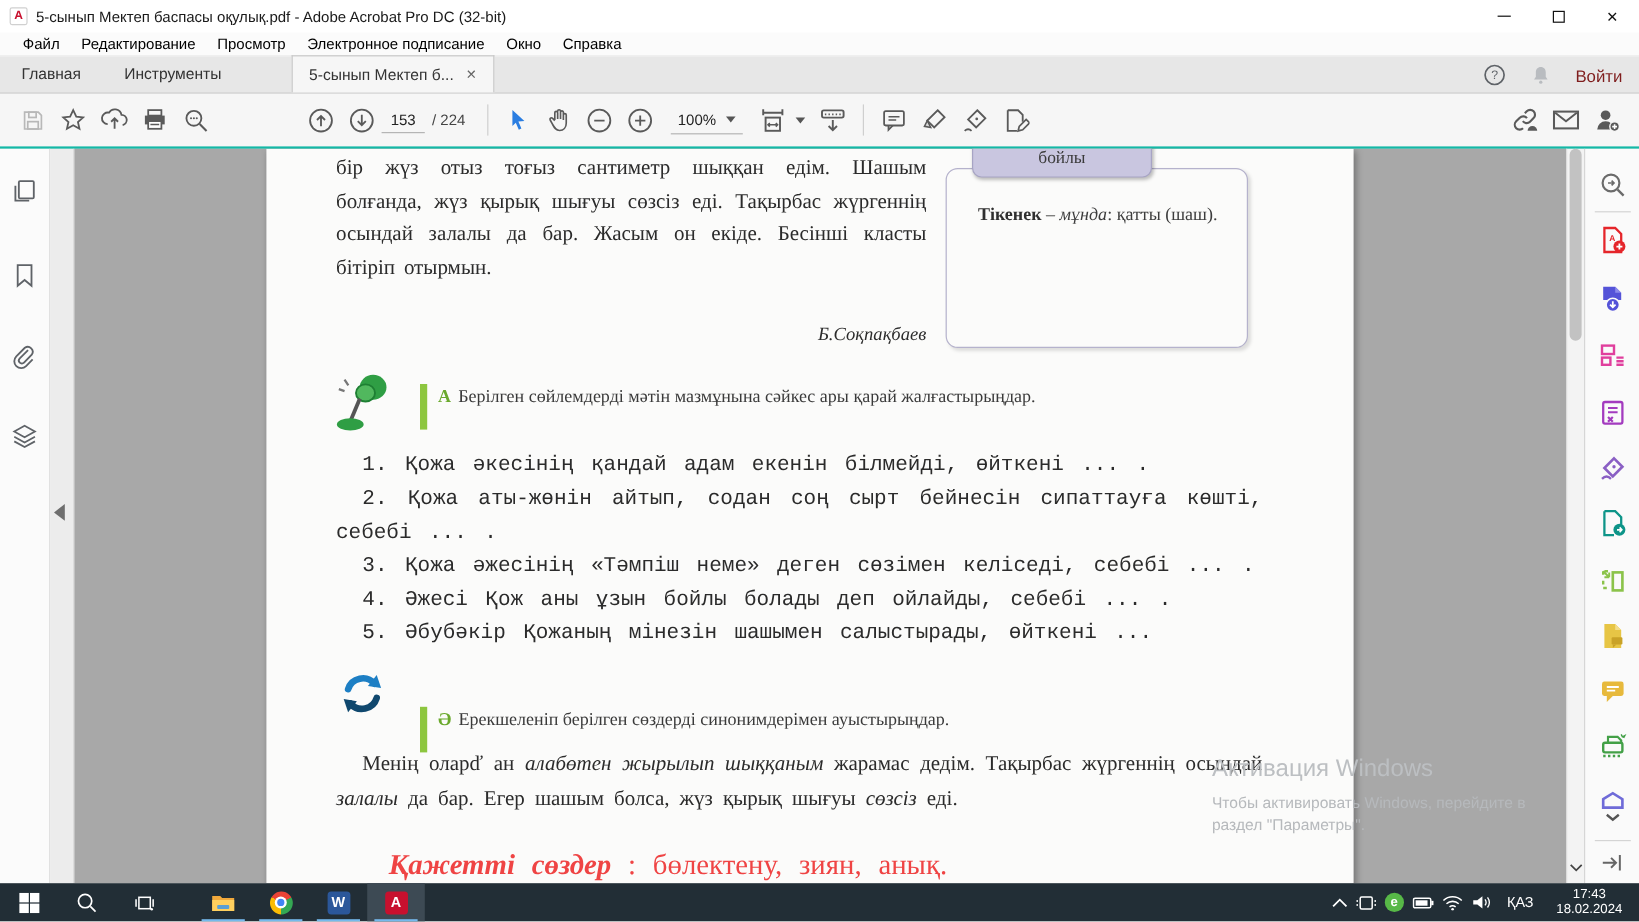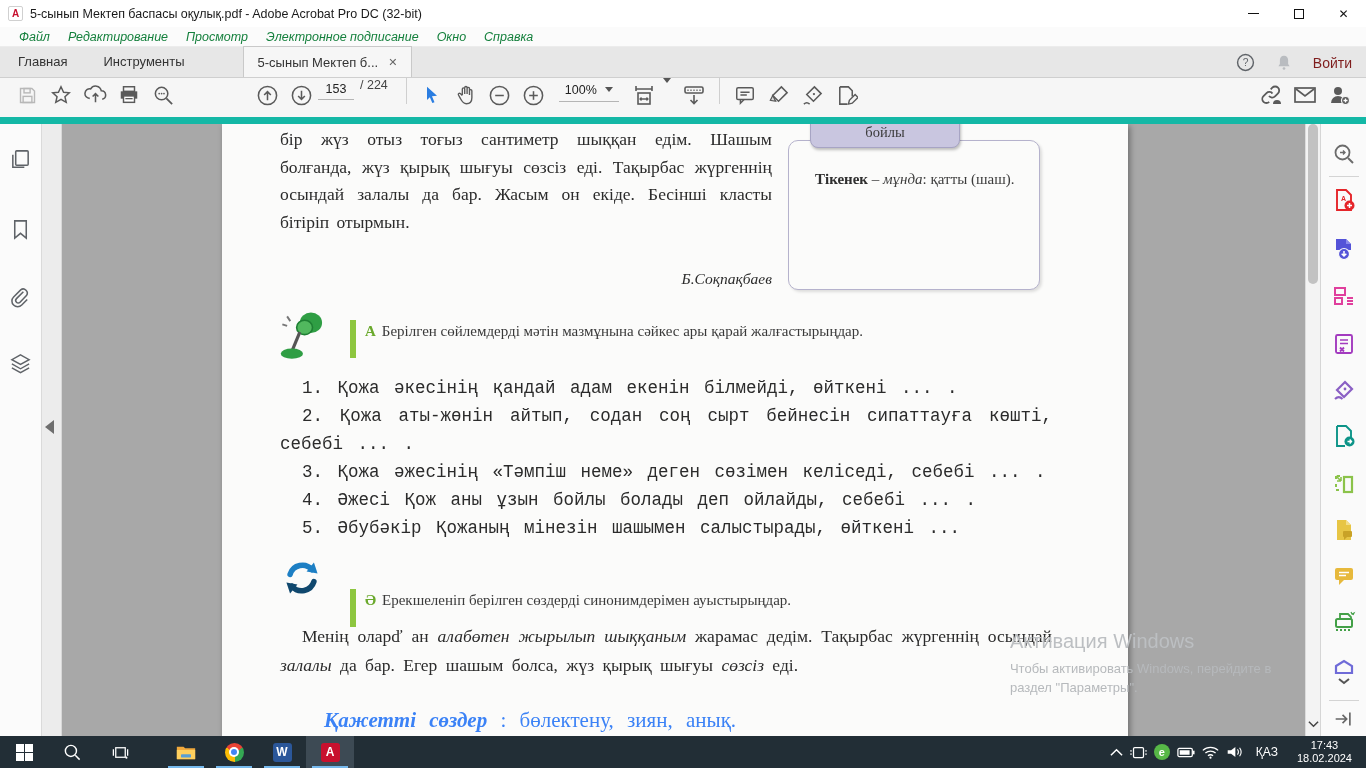--- a/index.html
+++ b/index.html
@@ -11,32 +11,32 @@
   .doc-icon { width:15px; height:15px; background:#fff; border:1px solid #d0d0d0; border-radius:2px;
               color:#c8102e; font-size:10px; font-weight:bold; display:flex; align-items:center; justify-content:center; }
   .title-text { font-size:12.5px; color:#1a1a1a; margin-left:7px; }
   .win-controls { position:absolute; right:0; top:0; height:27px; display:flex; }
   .win-btn { width:45px; height:27px; display:flex; align-items:center; justify-content:center; color:#111; font-size:12px; }
   .min-glyph { width:11px; height:1.5px; background:#111; display:inline-block; }
   .max-glyph { width:10px; height:10px; border:1.5px solid #111; display:inline-block; }
 
   
   .menubar { height:20px; background:#fbfbfb; display:flex; align-items:center; padding-left:10px; border-bottom:1px solid #ececec; }
-  .menu-item { font-size:12.5px; color:#15803d; padding:0 9px;font-style:italic; }
+  .menu-item { font-size:12.5px; color:#000000; padding:0 9px; }
 
   
   .tabbar { position:relative; height:31px; background:#e7e7e7; display:flex; align-items:flex-end; border-bottom:1px solid #cfcfcf; }
   .tab { font-size:13px; color:#333; padding:0 18px; height:31px; display:flex; align-items:center; }
   .tab.doc { background:#f6f6f6; border:1px solid #c9c9c9; border-bottom:none; margin-left:40px; padding:0 14px; gap:10px; }
   .tab-close { color:#666; font-size:11px; }
   .tab-right { position:absolute; right:14px; top:0; height:31px; display:flex; align-items:center; gap:20px; }
   .signin { font-size:14px; color:#7f1d1d; }
 
   
-  .toolbar { height:46px; background:#f6f6f6; border-bottom:7px solid #14b8a6; display:flex; align-items:flex-start; padding:0 10px; }
+  .toolbar { height:46px; background:#f6f6f6; border-bottom:2px solid #14b8a6; display:flex; align-items:center; padding:0 10px; }
   .tb { display:flex; align-items:center; justify-content:center; width:34px; height:34px; }
   .tb svg { display:block; }
   .tb-divider { width:1px; height:26px; background:#cfcfcf; margin:0 8px; }
   .page-field { width:36px; height:22px; border:none; border-bottom:1px solid #b5b5b5; background:transparent;
                 text-align:center; font-size:12.5px; color:#222; font-family:"Liberation Sans",sans-serif; }
   .page-total { font-size:12.5px; color:#444; margin:0 10px 0 6px; }
   .zoom-box { display:flex; align-items:center; gap:8px; border-bottom:1px solid #b5b5b5; height:24px; padding:0 6px; margin:0 8px; }
   .zoom-text { font-size:12.5px; color:#222; }
   .caret { width:0; height:0; border-left:4px solid transparent; border-right:4px solid transparent; border-top:5px solid #555; }
   .tb-spacer { flex:1; }
@@ -77,21 +77,21 @@
   .ex-b-head { left:128px; top:465px; width:710px; }
   .mic-icon { position:absolute; left:55px; top:186px; }
   .syn-icon { position:absolute; left:57px; top:432px; }
 
   .items { position:absolute; left:58px; top:250px; width:772px; }
   .item { font-family:Liberation Mono, monospace; font-size:17.5px; line-height:28px; color:#2b2b2b;
           text-align:justify; word-spacing:4px; text-indent:22px; }
   .para-b { position:absolute; left:58px; top:498px; width:772px; font-size:17.5px; line-height:29px;
             text-align:justify; word-spacing:4px; text-indent:22px; }
   .para-b i, .needed i { font-style:italic; }
-  .needed { position:absolute; left:58px; top:584px; width:772px; font-size:21px; color:#3b82f6;
+  .needed { position:absolute; left:58px; top:584px; width:772px; font-size:24px; color:#ef4444;
             font-family:"Liberation Serif",serif; word-spacing:8px; text-indent:44px; }
   .needed .lbl { font-style:italic; font-weight:bold; }
 
   
   .watermark { position:absolute; left:948px; top:506px; pointer-events:none; }
   .wm1 { font-size:20px; color:#bcbfc2; }
   .wm2 { font-size:13px; color:#b6b9bc; margin-top:6px; line-height:19px; }
 
   
   .vscroll { width:15px; background:#f3f3f3; border-left:1px solid #dcdcdc; position:relative; }

